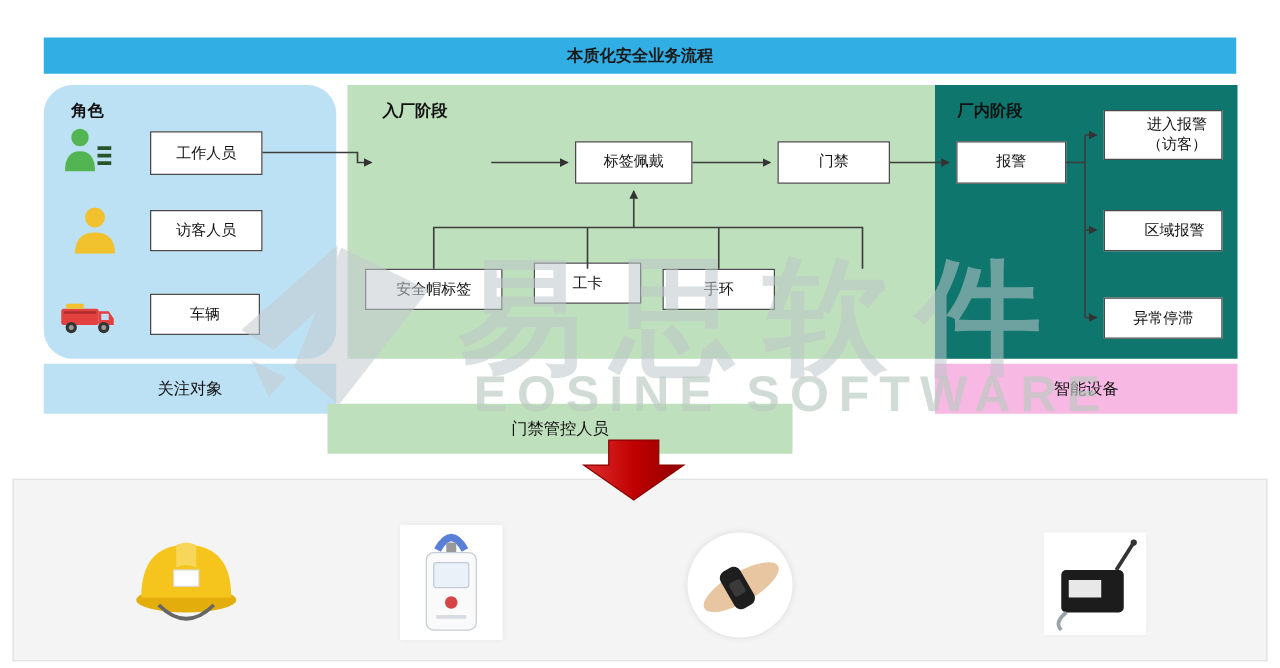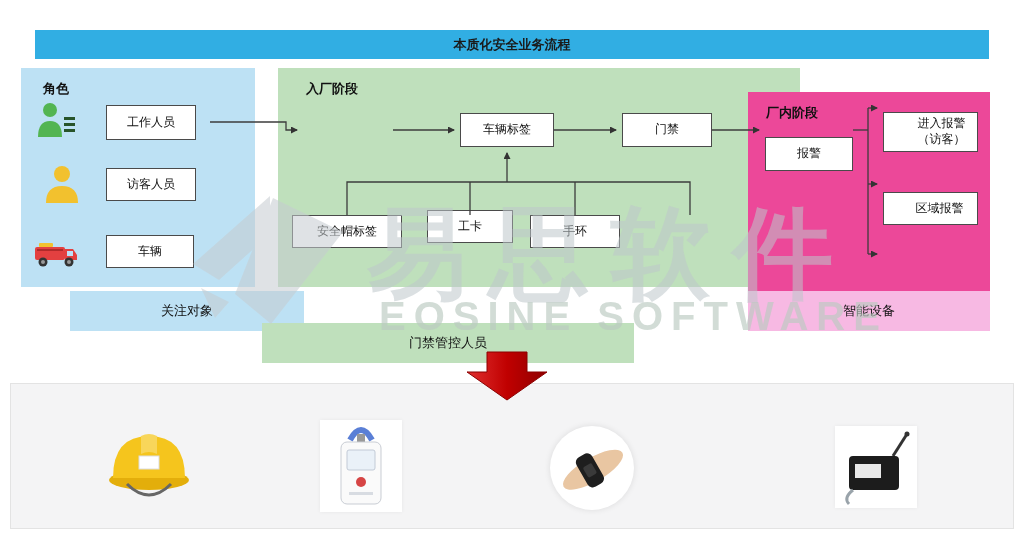--- a/index.html
+++ b/index.html
@@ -7,23 +7,23 @@
   body { font-family:"Liberation Sans", sans-serif; }
   .stage { position:relative; width:1024px; height:534px; background:#fff; overflow:hidden; }
 
   .title-bar {
     position:absolute; left:35px; top:30px; width:954px; height:29px;
     background:#31AEE3; display:flex; align-items:center; justify-content:center;
     font-size:13px; font-weight:bold; color:#1a1a1a; z-index:2;
   }
 
   .panel { position:absolute; top:68px; height:219px; z-index:1; }
-  .panel-roles   { left:21px;  width:234px; background:#BDE1F4; }
+  .panel-roles   { left:35px;  width:234px; background:#BDE1F4;border-radius:23px; }
   .panel-entry   { left:278px; width:522px; background:#BFE0BC; }
-  .panel-factory { left:748px; width:242px; background:#ec4899;margin-top:24px; }
+  .panel-factory { left:748px; width:242px; background:#0f766e; }
 
   .panel-title { position:absolute; font-size:13px; font-weight:bold; color:#111; }
   .panel-roles   .panel-title { left:22px; top:12px; }
   .panel-entry   .panel-title { left:28px; top:12px; }
   .panel-factory .panel-title { left:18px; top:12px; }
 
   .flow-box {
     position:absolute; background:#fff; border:1px solid #4a4a4a;
     display:flex; align-items:center; justify-content:center;
     font-size:12px; color:#111; text-align:center; line-height:1.3; z-index:2;
@@ -52,21 +52,21 @@
   .alarm-box { left:17px;  top:45px;  width:88px; height:34px; }
   .branch-1  { left:135px; top:20px;  width:95px; height:40px;padding-left:22px; }
   .branch-2  { left:135px; top:100px; width:95px; height:33px;padding-left:18px; }
   .branch-3  { left:135px; top:170px; width:95px; height:33px; }
 
   .footer-strip {
     position:absolute; top:291px; height:40px; z-index:1;
     display:flex; align-items:center; justify-content:center;
     font-size:13px; color:#111;
   }
-  .footer-roles   { left:35px;  width:234px; background:#BDE1F4;margin-left:35px; }
+  .footer-roles   { left:35px;  width:234px; background:#BDE1F4; }
   .footer-entry   { left:262px; width:372px; background:#BFE0BC;margin-top:32px; }
   .footer-factory { left:748px; width:242px; background:#F7B9E3; }
 
   .connectors { position:absolute; left:0; top:0; width:1024px; height:534px; z-index:3; pointer-events:none; }
 
   .watermark { position:absolute; inset:0; z-index:6; pointer-events:none;margin-left:27px; }
   .wm-logo { position:absolute; left:148px; top:192px; opacity:0.55; }
   .wm-cn {
     position:absolute; left:340px; top:188px; font-size:100px; font-weight:bold;
     letter-spacing:22px; color:rgba(190,198,203,0.55); white-space:nowrap;
@@ -128,33 +128,34 @@
           <circle cx="10" cy="25" r="2" fill="#999"></circle>
         <circle cx="36" cy="25" r="4.5" fill="#333"></circle>
           <circle cx="36" cy="25" r="2" fill="#999"></circle>
       </svg>
     </span>
     <div class="flow-box role-box-3">车辆</div>
   </div>
 
   <div class="panel panel-entry">
     <div class="panel-title">入厂阶段</div>
-    <div class="flow-box step-2">车辆标签</div>
+    <div class="flow-box step-2">标签佩戴</div>
     <div class="flow-box tag-1">安全帽标签</div>
     <div class="flow-box step-3">门禁</div>
     <div class="flow-box tag-2">工卡</div>
     <div class="flow-box tag-3">手环</div>
   </div>
 
   <div class="panel panel-factory">
     <div class="panel-title">厂内阶段</div>
     <div class="flow-box alarm-box">报警</div>
     <div class="flow-box branch-1 multiline">进入报警
 （访客）</div>
     <div class="flow-box branch-2">区域报警</div>
+    <div class="flow-box branch-3">异常停滞</div>
   </div>
 
   <div class="footer-strip footer-roles">关注对象</div>
   <div class="footer-strip footer-entry">门禁管控人员</div>
   <div class="footer-strip footer-factory">智能设备</div>
 
   <svg class="connectors">
     <defs>
       <marker id="arr" markerWidth="9" markerHeight="8" refX="6" refY="3.5" orient="auto" markerUnits="userSpaceOnUse">
         <path d="M0,0 L7,3.5 L0,7 Z" fill="#333"></path>

